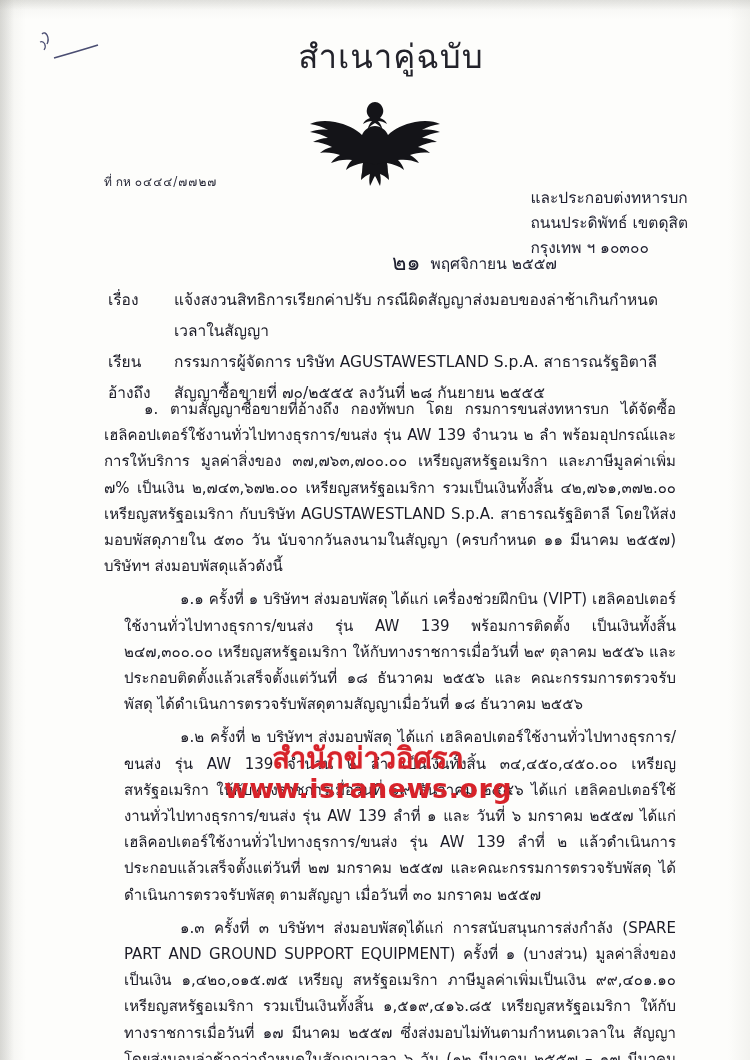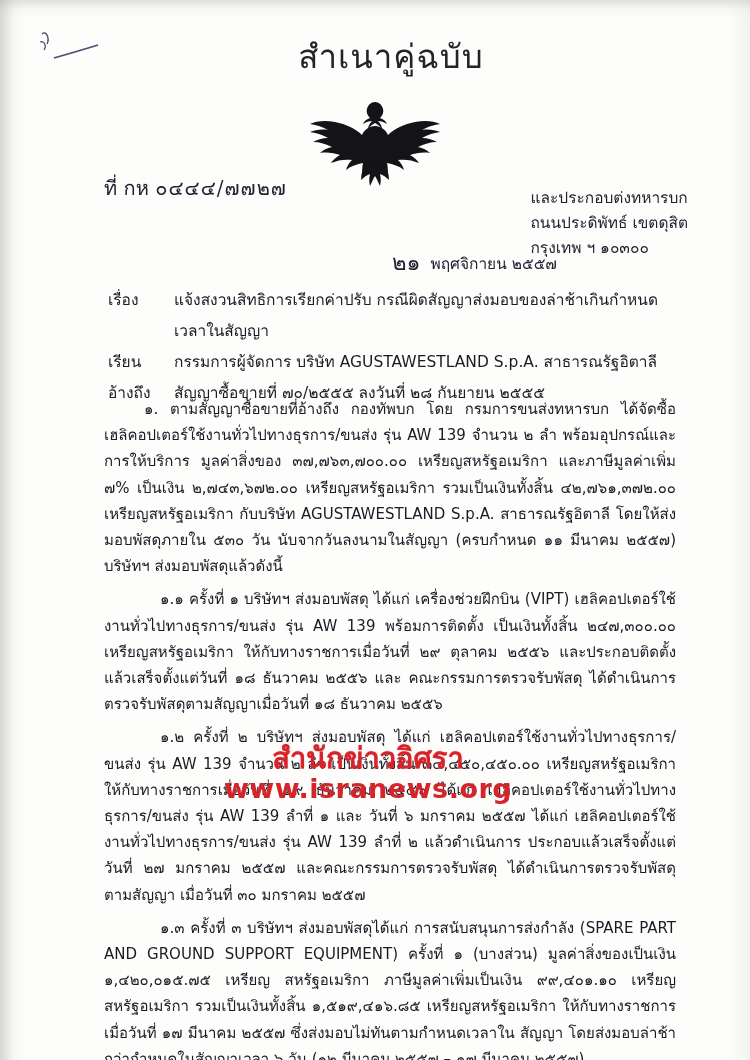--- a/index.html
+++ b/index.html
@@ -54,21 +54,21 @@
     left: 50%;
     top: 96px;
     transform: translateX(-50%);
     width: 140px;
     height: 96px;
   }
   .doc-number {
     position: absolute;
     left: 104px;
     top: 172px;
-    font-size: 20px;
+    font-size: 12px;
     color: #1f2030;
   }
   .doc-number .handwrite {
     font-family: "DejaVu Serif", serif;
     letter-spacing: 1px;
   }
   .addr-block {
     position: absolute;
     right: 62px;
     top: 186px;
@@ -120,20 +120,21 @@
     line-height: 26.2px;
     text-align: justify;
     color: #1b1b26;
   }
   .para {
     margin: 0 0 7px 0;
     text-indent: 40px;
   }
   .para.sub {
     text-indent: 56px;
+    margin-left: 20px;
   }
   .watermark {
     position: absolute;
     left: 158px;
     top: 742px;
     width: 420px;
     text-align: center;
     color: #d7232a;
     pointer-events: none;
   }

